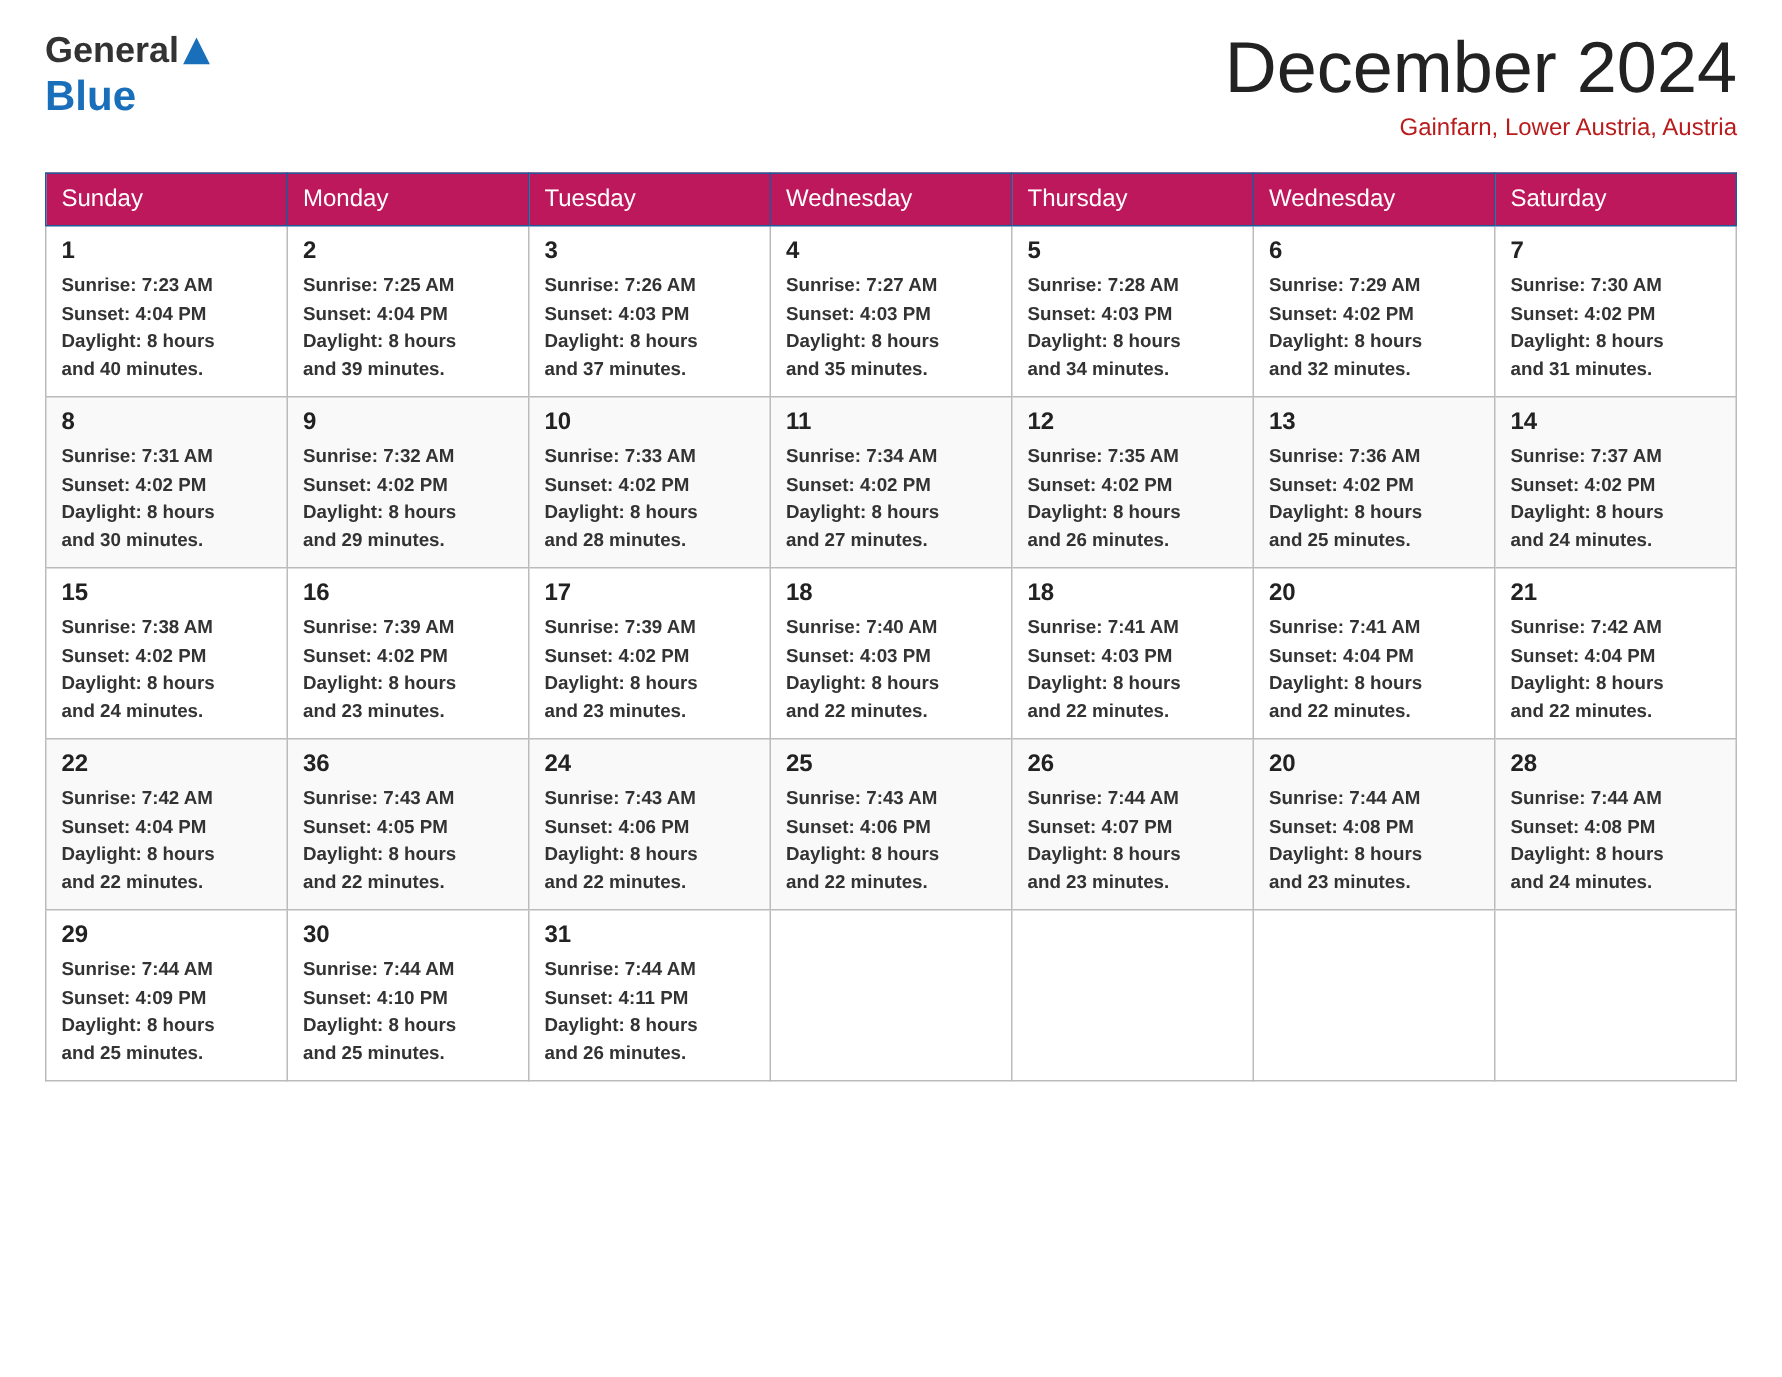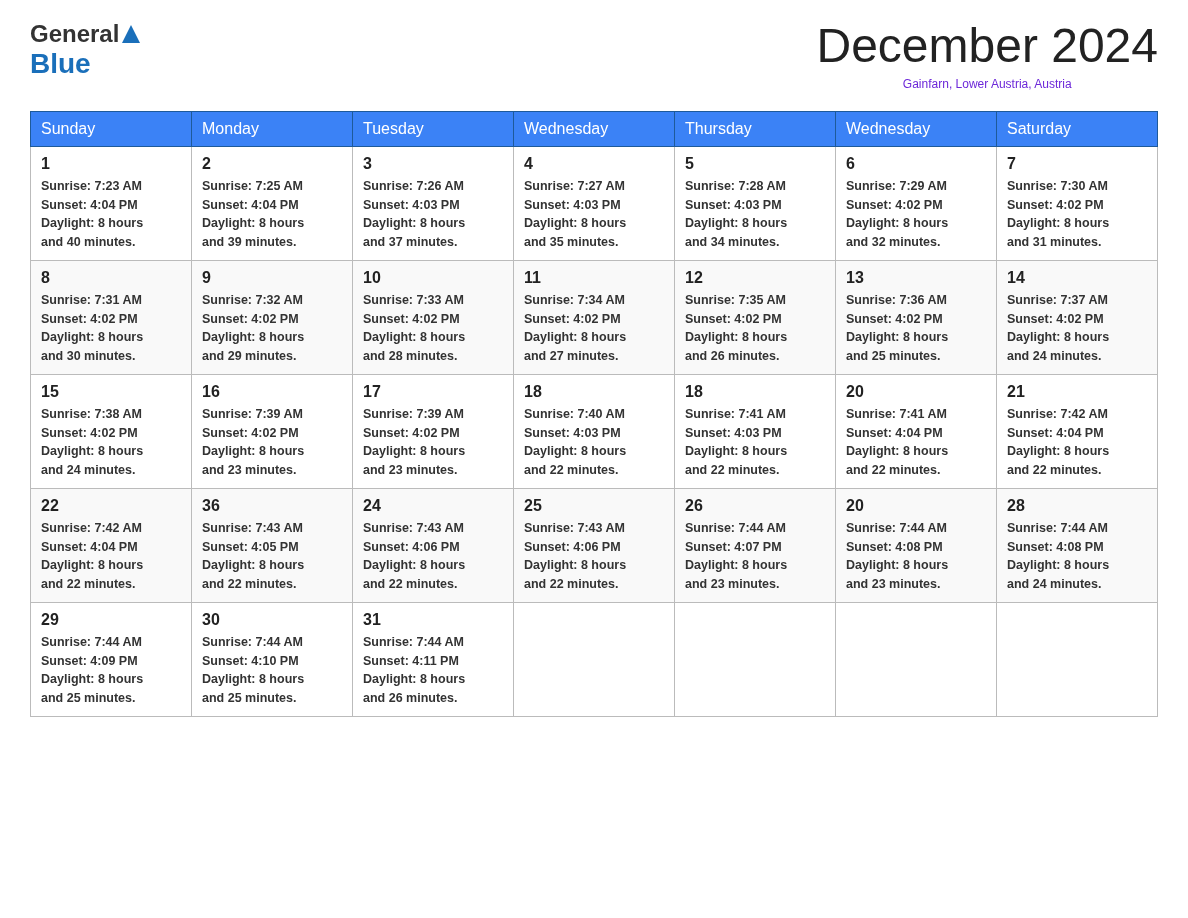--- a/index.html
+++ b/index.html
@@ -10,40 +10,40 @@
       width: 1188px;
       min-height: 918px;
     }
     .header {
       display: flex;
       justify-content: space-between;
       align-items: flex-start;
       margin-bottom: 20px;
     }
     .title-block {
-      text-align: center;
+      text-align: right;
     }
     .month-title {
       font-size: 48px;
       font-weight: normal;
       color: #222;
       line-height: 1.1;
     }
     .location {
-      font-size: 12px;
-      color: #6d28d9;
+      font-size: 16px;
+      color: #b91c1c;
       margin-top: 4px;
     }
     .calendar {
       width: 100%;
       border-collapse: collapse;
       border: 1px solid #999;
     }
     .calendar th {
-      background-color: #3b82f6;
+      background-color: #be185d;
       color: #fff;
       font-size: 16px;
       font-weight: normal;
       padding: 8px 10px;
       text-align: left;
       border: 1px solid #1e5a9a;
     }
     .calendar td {
       vertical-align: top;
       padding: 8px 10px;

